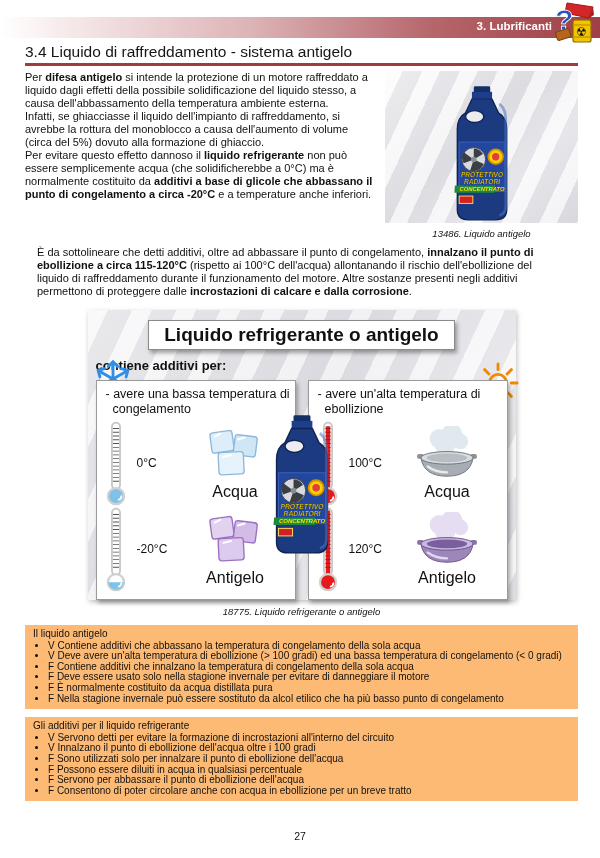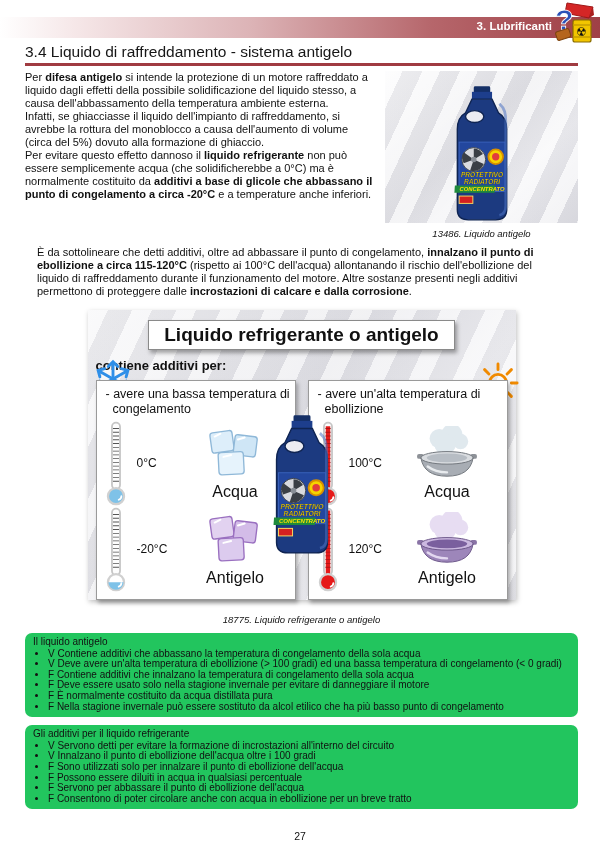--- a/index.html
+++ b/index.html
@@ -43,24 +43,24 @@
   .col{position:relative;background:#fff;border:1px solid #9a9a9a;box-shadow:2px 3px 4px rgba(0,0,0,.3);
        width:50%;padding:5px 3px 7px 5px;box-sizing:border-box;}
   .col-header{font-size:12.5px;line-height:15px;margin:1px 0 3px 1px;text-indent:-7px;padding-left:10px;}
   .t-row{display:flex;align-items:center;}
   .t-svg{width:28px;height:86px;flex:none;}
   .t-temp{font-size:12px;margin-left:7px;width:42px;flex:none;}
   .t-item{display:flex;flex-direction:column;align-items:center;flex:1;}
   .t-item svg{width:62px;height:56px;}
   .t-label{font-size:16px;margin-top:1px;}
   .center-bottle{position:absolute;left:50%;top:104px;transform:translateX(-50%);z-index:5;}
-  .diagram-caption{text-align:center;font-size:9.5px;font-style:italic;margin-top:14px;}
-
-  
-  .quiz{background:#22c55e;margin-top:8px;padding:4px 8px 5px;font-size:10px;line-height:10.6px;border-radius:7px;}
+  .diagram-caption{text-align:center;font-size:9.5px;font-style:italic;margin-top:6px;}
+
+  
+  .quiz{background:#fdba74;margin-top:8px;padding:4px 8px 5px;font-size:10px;line-height:10.6px;}
   .quiz.first{margin-top:8px;}
   .quiz-title{margin:0 0 1px;}
   .quiz ul{margin:0;padding-left:15px;}
   .quiz li{margin:0;}
 
   .page-num{position:absolute;left:0;bottom:16px;width:600px;text-align:center;font-size:10.5px;}
   .hidden-defs{position:absolute;width:0;height:0;overflow:hidden;}
 </style>
 </head>
 <body>

